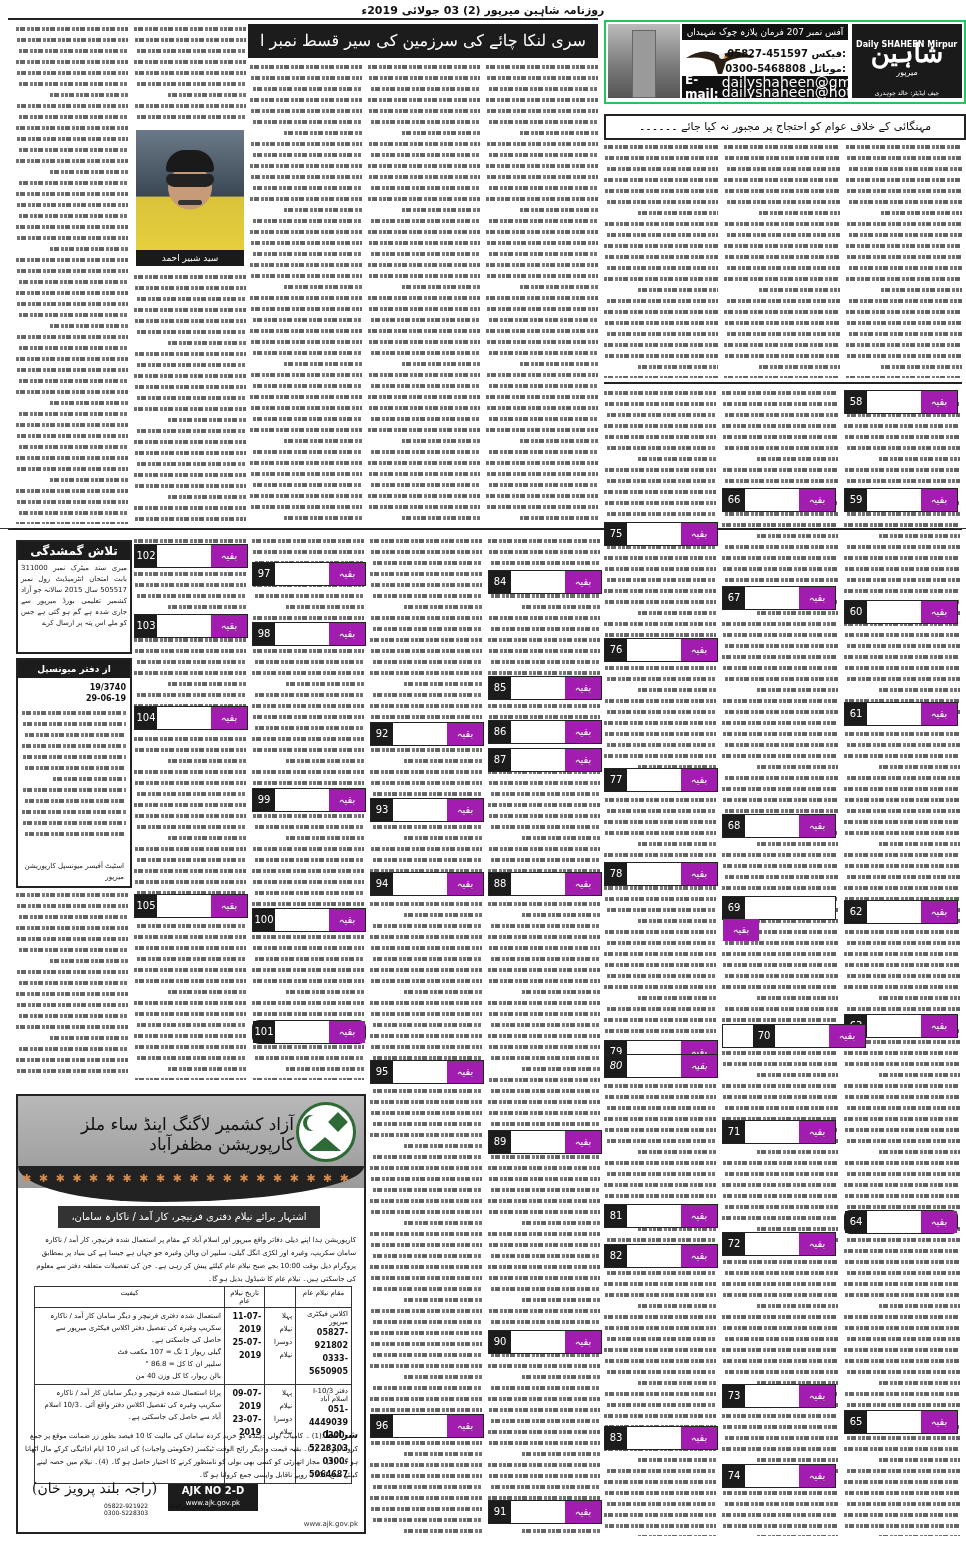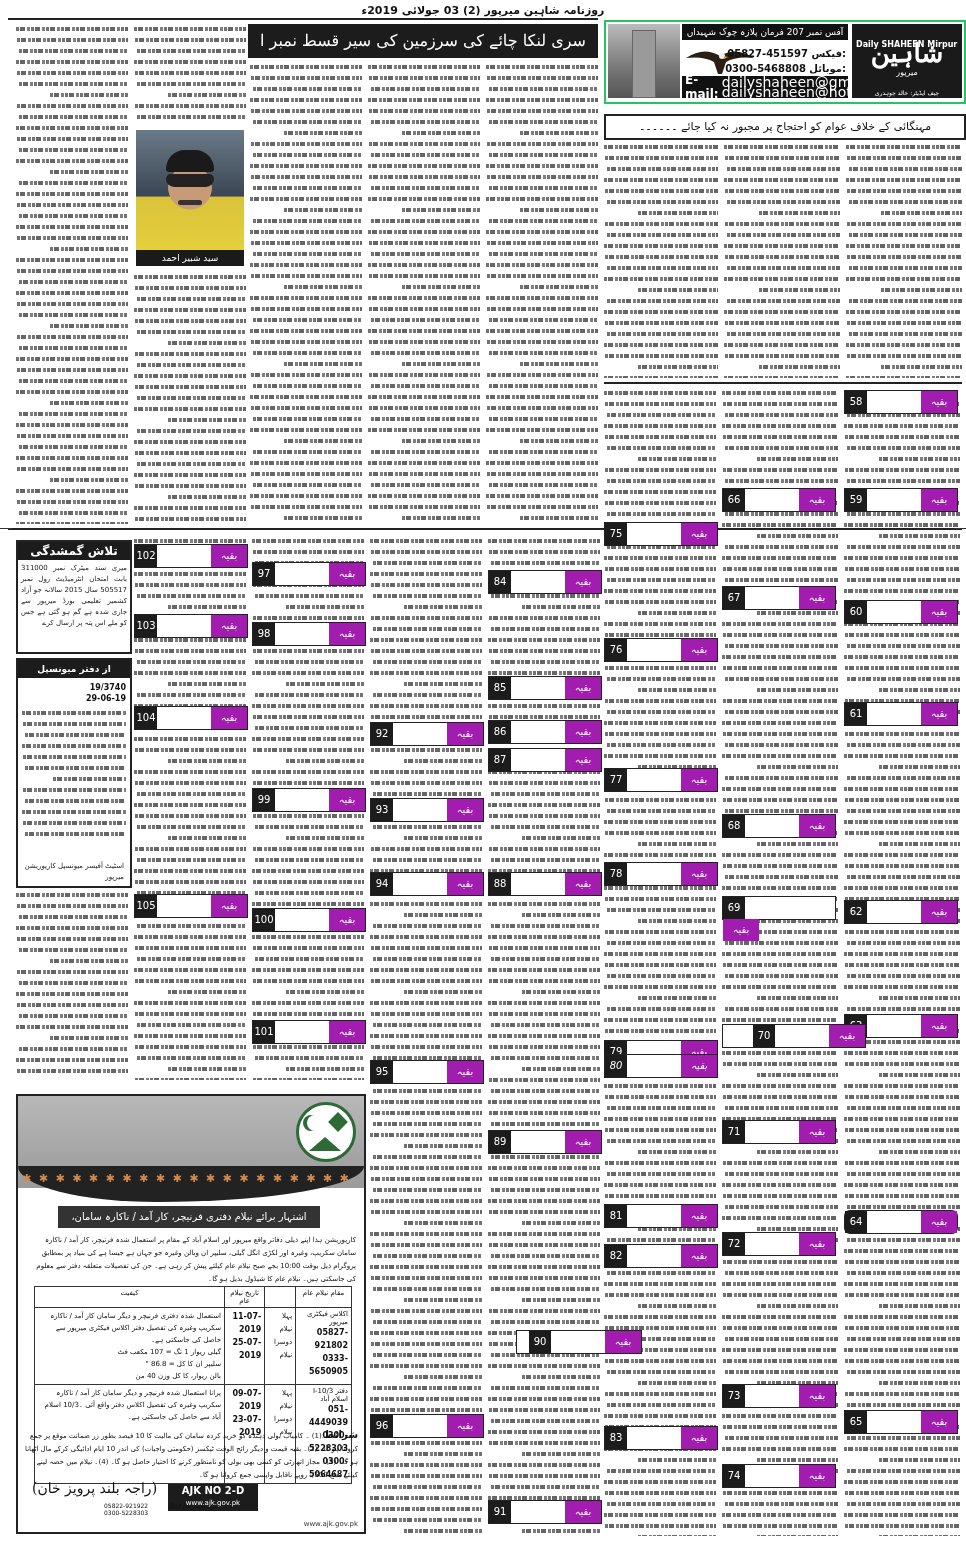--- a/index.html
+++ b/index.html
@@ -1223,21 +1223,21 @@
     <div class="cont" style="left: 488px; top: 872px; width: 112px;">
       <div class="num">88</div>
       <div class="blank"></div>
       <div class="baqiya">بقیہ</div>
     </div>
     <div class="cont" style="left: 488px; top: 1130px; width: 112px;">
       <div class="num">89</div>
       <div class="blank"></div>
       <div class="baqiya">بقیہ</div>
     </div>
-    <div class="cont" style="left: 516px; top: 1330px; width: 112px; padding-left: 12px;">
+    <div class="cont" style="left: 488px; top: 1330px; width: 112px;">
       <div class="num">90</div>
       <div class="blank"></div>
       <div class="baqiya">بقیہ</div>
     </div>
     <div class="cont" style="left: 488px; top: 1500px; width: 112px;">
       <div class="num">91</div>
       <div class="blank"></div>
       <div class="baqiya">بقیہ</div>
     </div>
     <div class="cont" style="left: 370px; top: 722px; width: 112px;">
@@ -1278,21 +1278,21 @@
     <div class="cont" style="left: 252px; top: 788px; width: 112px;">
       <div class="num">99</div>
       <div class="blank"></div>
       <div class="baqiya">بقیہ</div>
     </div>
     <div class="cont" style="left: 252px; top: 908px; width: 112px;">
       <div class="num">100</div>
       <div class="blank"></div>
       <div class="baqiya">بقیہ</div>
     </div>
-    <div class="cont" style="left: 252px; top: 1020px; width: 112px;">
+    <div class="cont" style="left: 252px; top: 1020px; width: 112px; border-radius: 7px;">
       <div class="num">101</div>
       <div class="blank"></div>
       <div class="baqiya">بقیہ</div>
     </div>
     <div class="cont" style="left: 134px; top: 544px; width: 112px;">
       <div class="num">102</div>
       <div class="blank"></div>
       <div class="baqiya">بقیہ</div>
     </div>
     <div class="cont" style="left: 134px; top: 614px; width: 112px;">
@@ -1310,20 +1310,21 @@
       <div class="blank"></div>
       <div class="baqiya">بقیہ</div>
     </div>
   </div>
 
 <div class="cut" style="top:528px;left:0;width:12px;"></div>
 <div class="cut" style="top:528px;left:954px;width:12px;"></div>
 
 <div class="abs ad">
   <div class="ad-top">
+    <div class="ad-title">آزاد کشمیر لاگنگ اینڈ ساء ملز کارپوریشن مظفرآباد</div>
     <div class="ad-seal">
         <div class="moon"></div>
         <div class="leaf"></div>
         <div class="mount"></div>
       </div>
   </div>
   <div class="ad-wave"></div>
   <div class="ad-leaves">✱ ✱ ✱ ✱ ✱ ✱ ✱ ✱ ✱ ✱ ✱ ✱ ✱ ✱ ✱ ✱ ✱ ✱ ✱ ✱</div>
   <div class="ad-sub">اشتہار برائے نیلام دفتری فرنیچر، کار آمد / ناکارہ سامان، سکریپ وغیرہ</div>
   <div class="ad-intro">کارپوریشن ہذا اپنے ذیلی دفاتر واقع میرپور اور اسلام آباد کے مقام پر استعمال شدہ فرنیچر، کار آمد / ناکارہ سامان سکریپ، وغیرہ اور لکڑی انگل گیلی، سلیپر ان وبالن وغیرہ جو جہاں ہے جیسا ہے کی بنیاد پر بمطابق پروگرام ذیل بوقت 10:00 بجے صبح نیلام عام کیلئے پیش کر رہی ہے۔ جن کی تفصیلات متعلقہ دفتر سے معلوم کی جاسکتی ہیں۔ نیلام عام کا شیڈول بذیل ہو گا۔</div>

